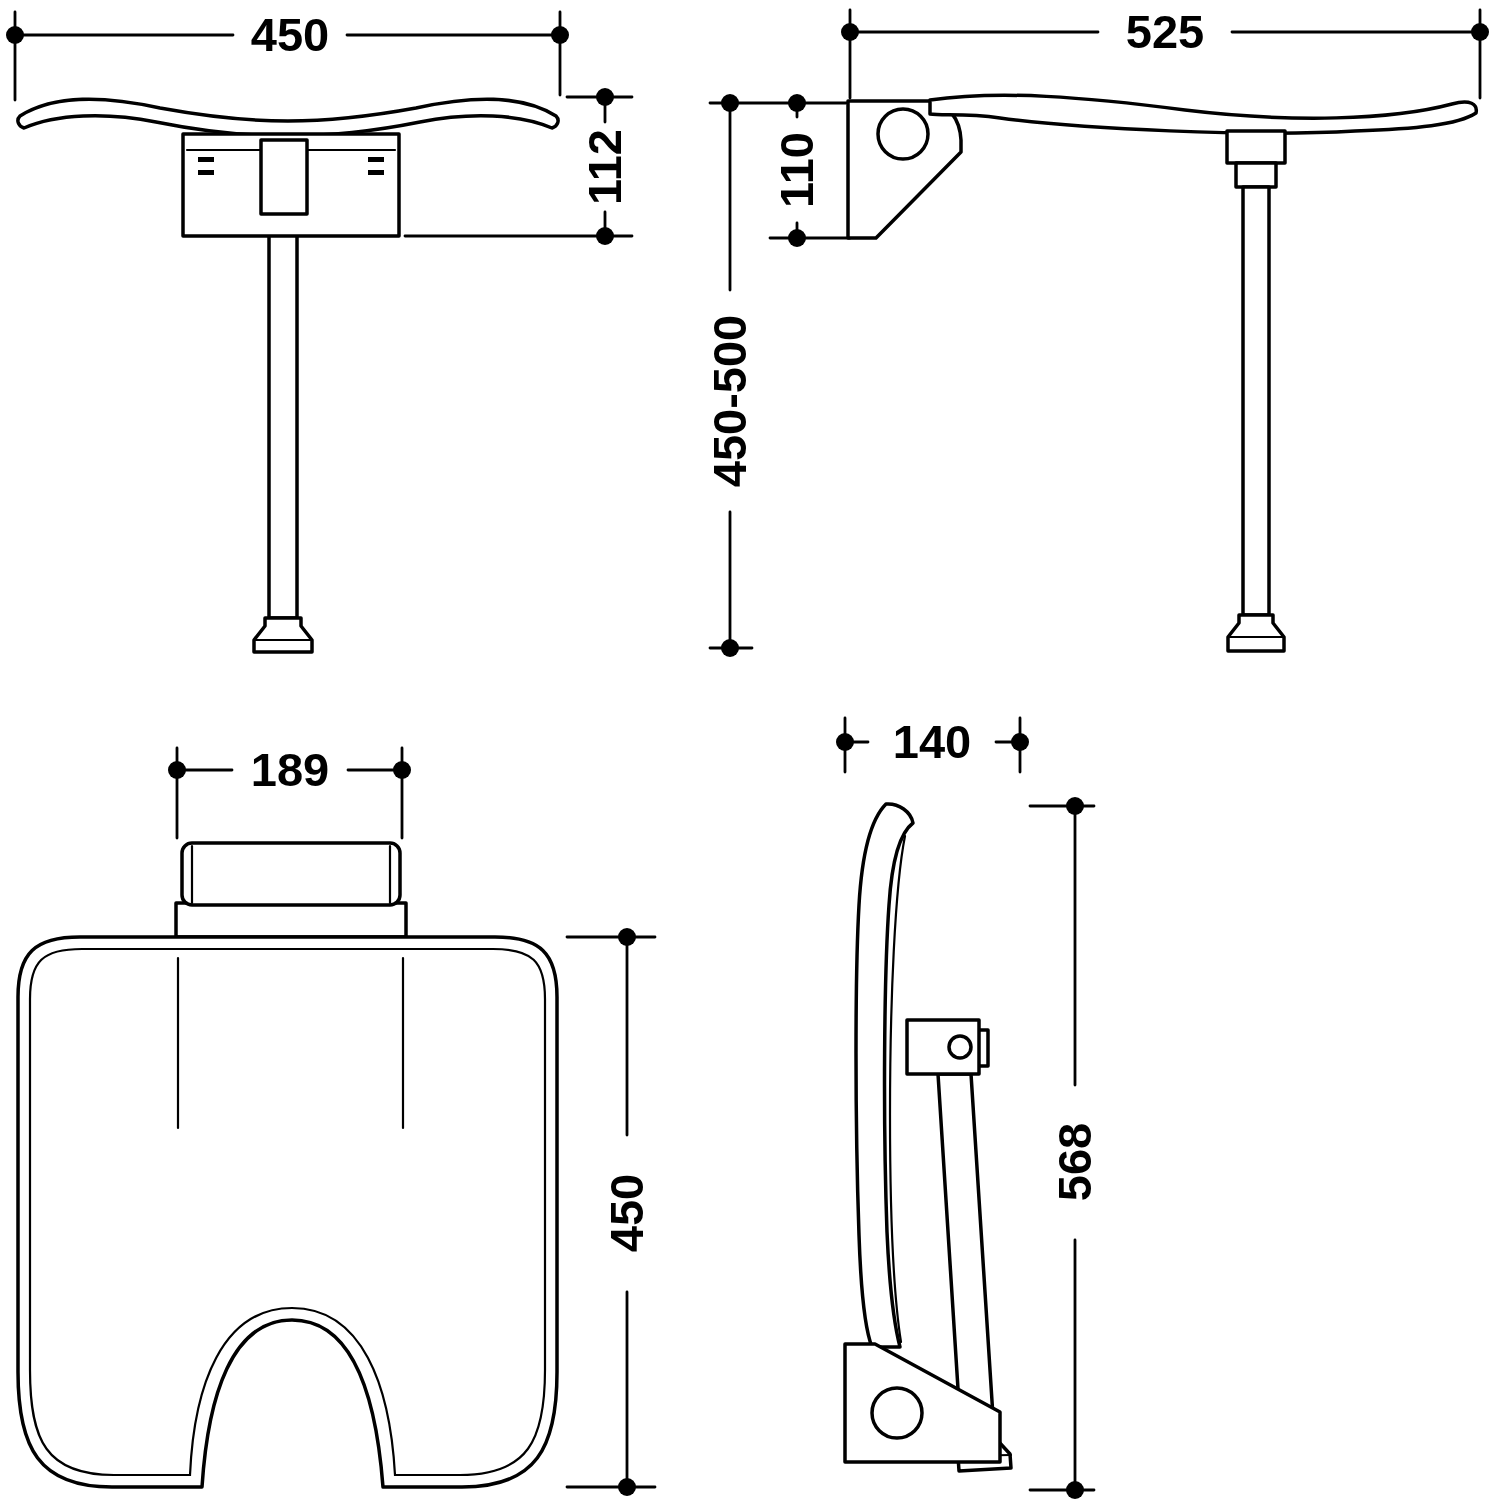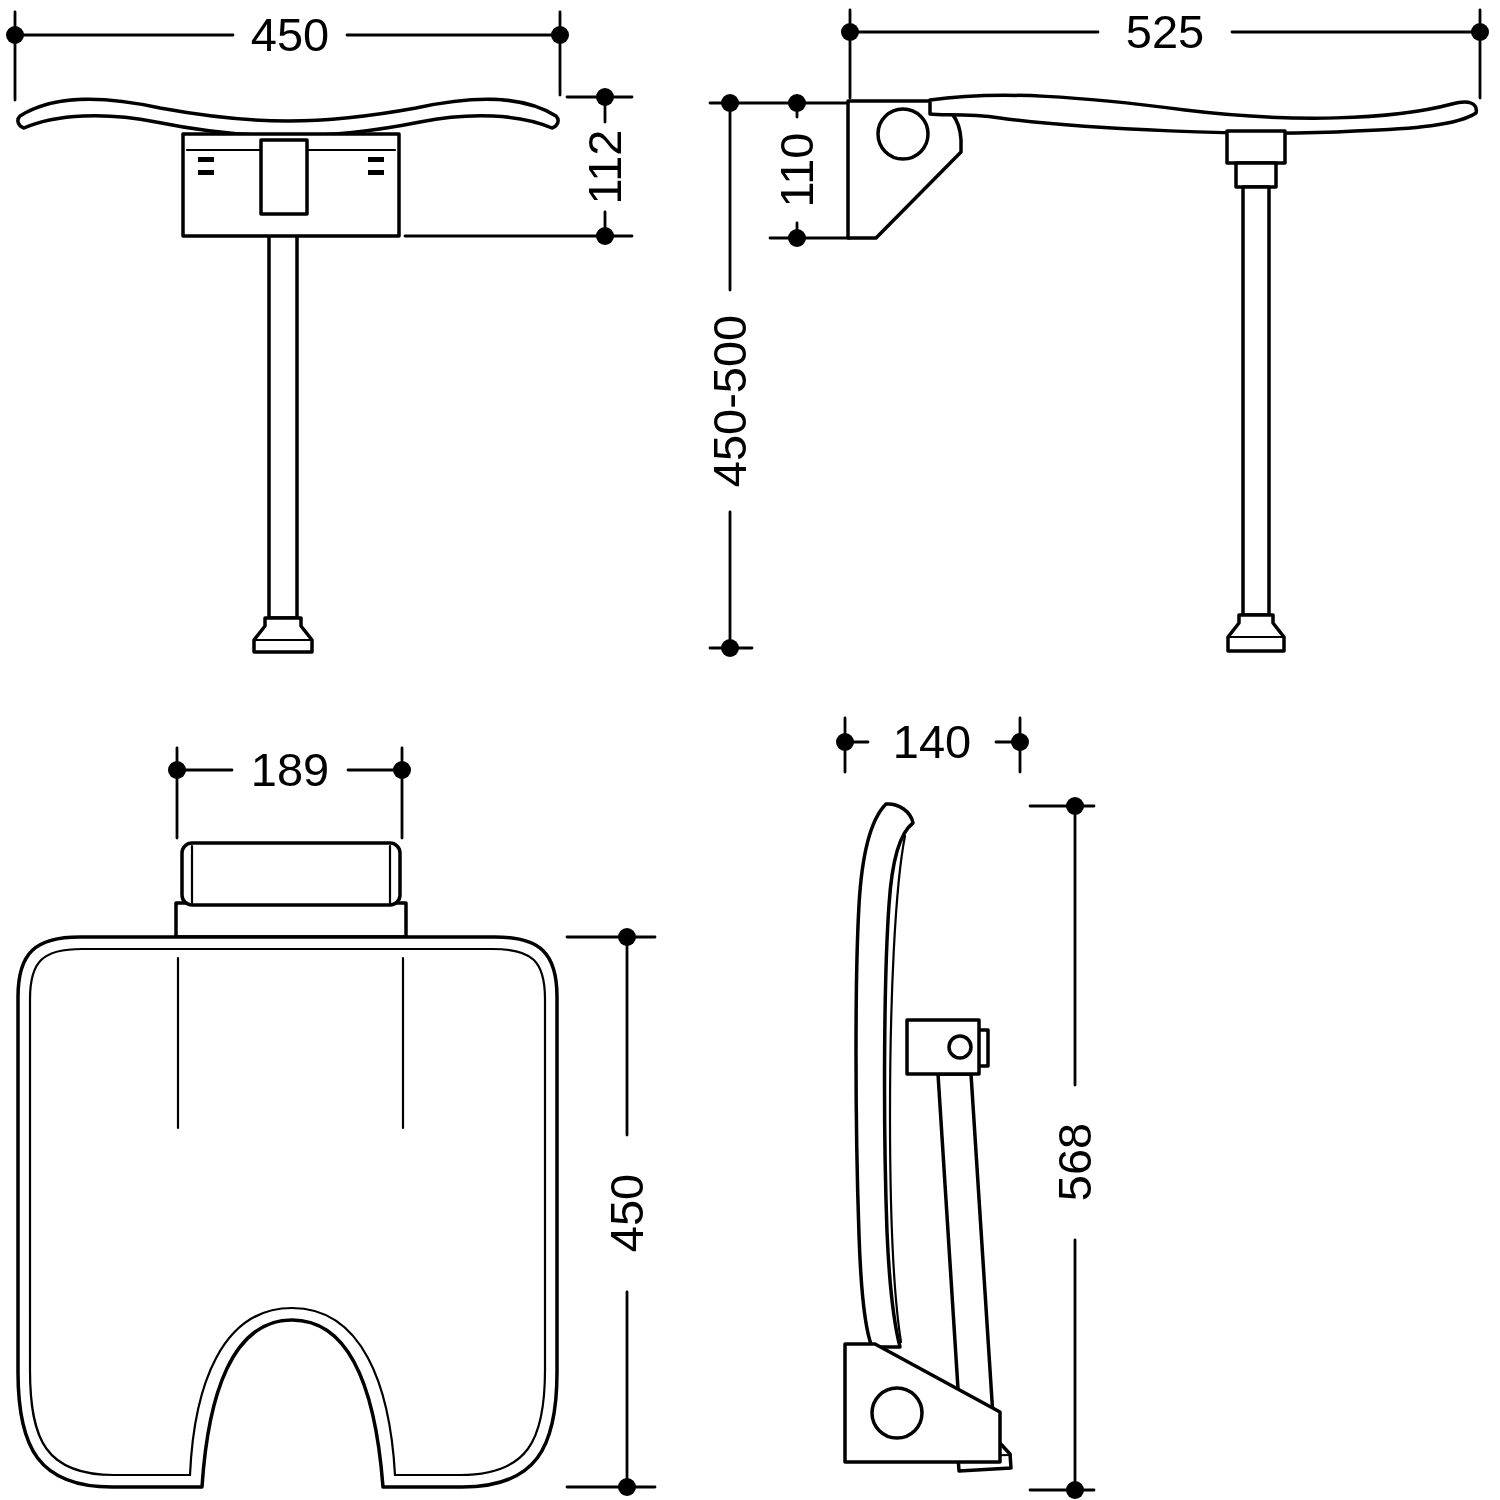--- a/index.html
+++ b/index.html
@@ -1,16 +1,16 @@
 <!DOCTYPE html>
 <html><head>
 <meta charset="utf-8">
 <style>
   html,body{margin:0;padding:0;background:#ffffff;}
-  .canvas{width:1500px;height:1500px;position:relative;background:#ffffff;overflow:hidden;}
+  .canvas{width:1500px;height:1500px;position:relative;background:#ffffff;overflow:hidden;font-weight:bold;}
   svg{display:block;}
   .part{fill:#ffffff;stroke:#000000;stroke-width:3.5;stroke-linejoin:round;stroke-linecap:round;}
   .thinline{fill:none;stroke:#000000;stroke-width:2.2;stroke-linecap:round;}
   .dimline{fill:none;stroke:#000000;stroke-width:2.8;stroke-linecap:round;}
   .dot{fill:#000000;stroke:none;}
   text.dim{font-family:"Liberation Sans","DejaVu Sans",sans-serif;font-size:47px;fill:#000000;text-anchor:middle;}
 </style>
 </head>
 <body>
 

